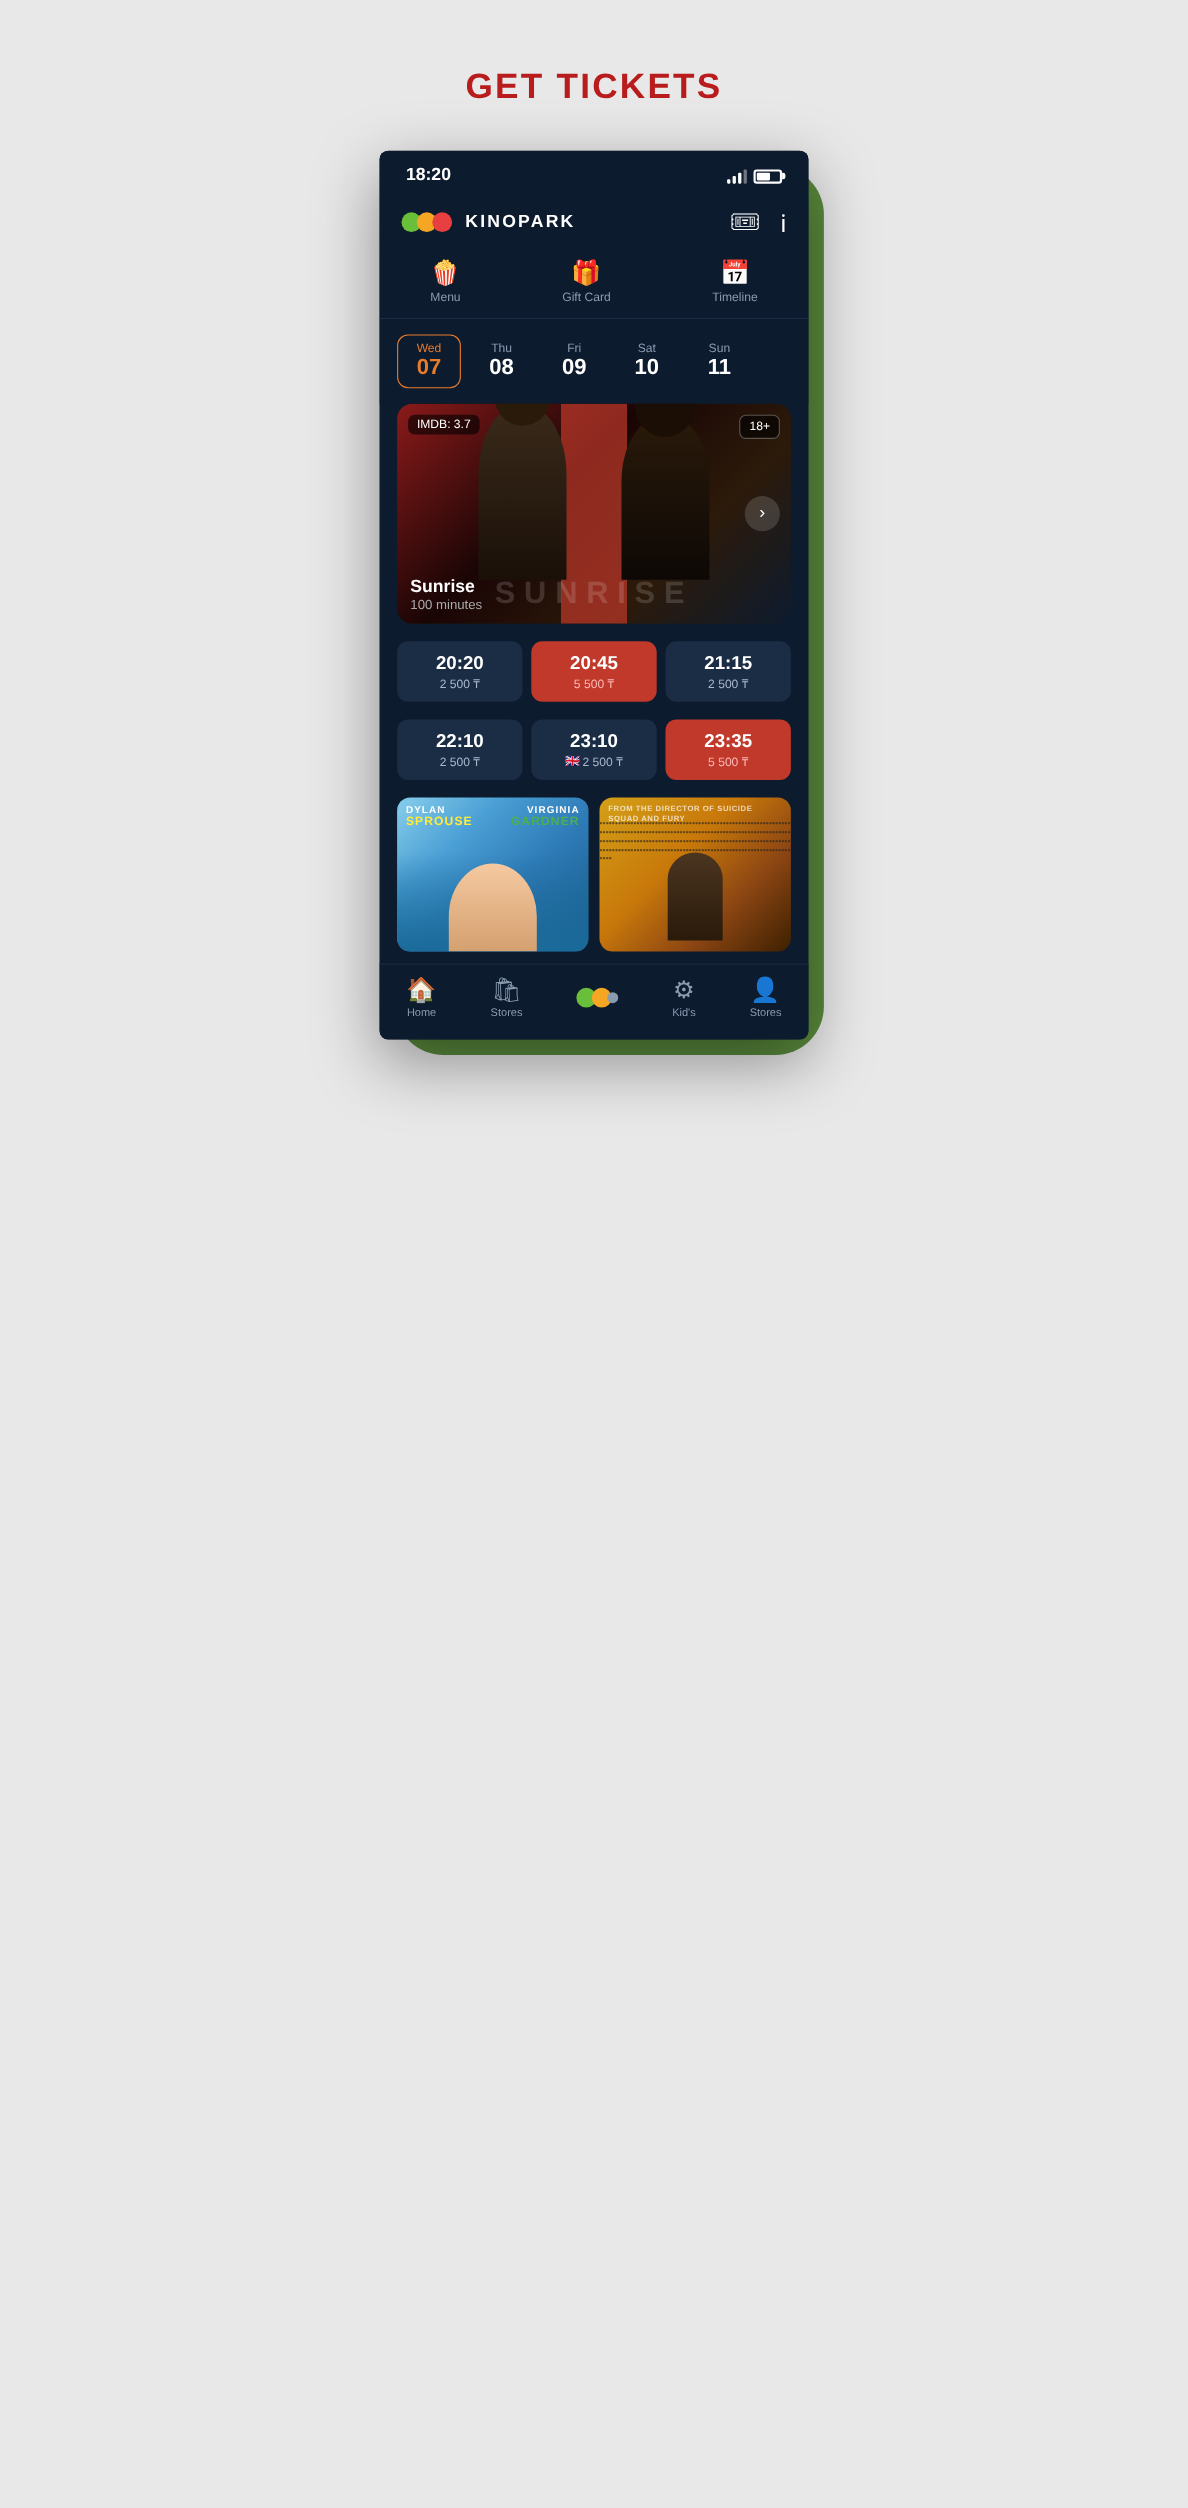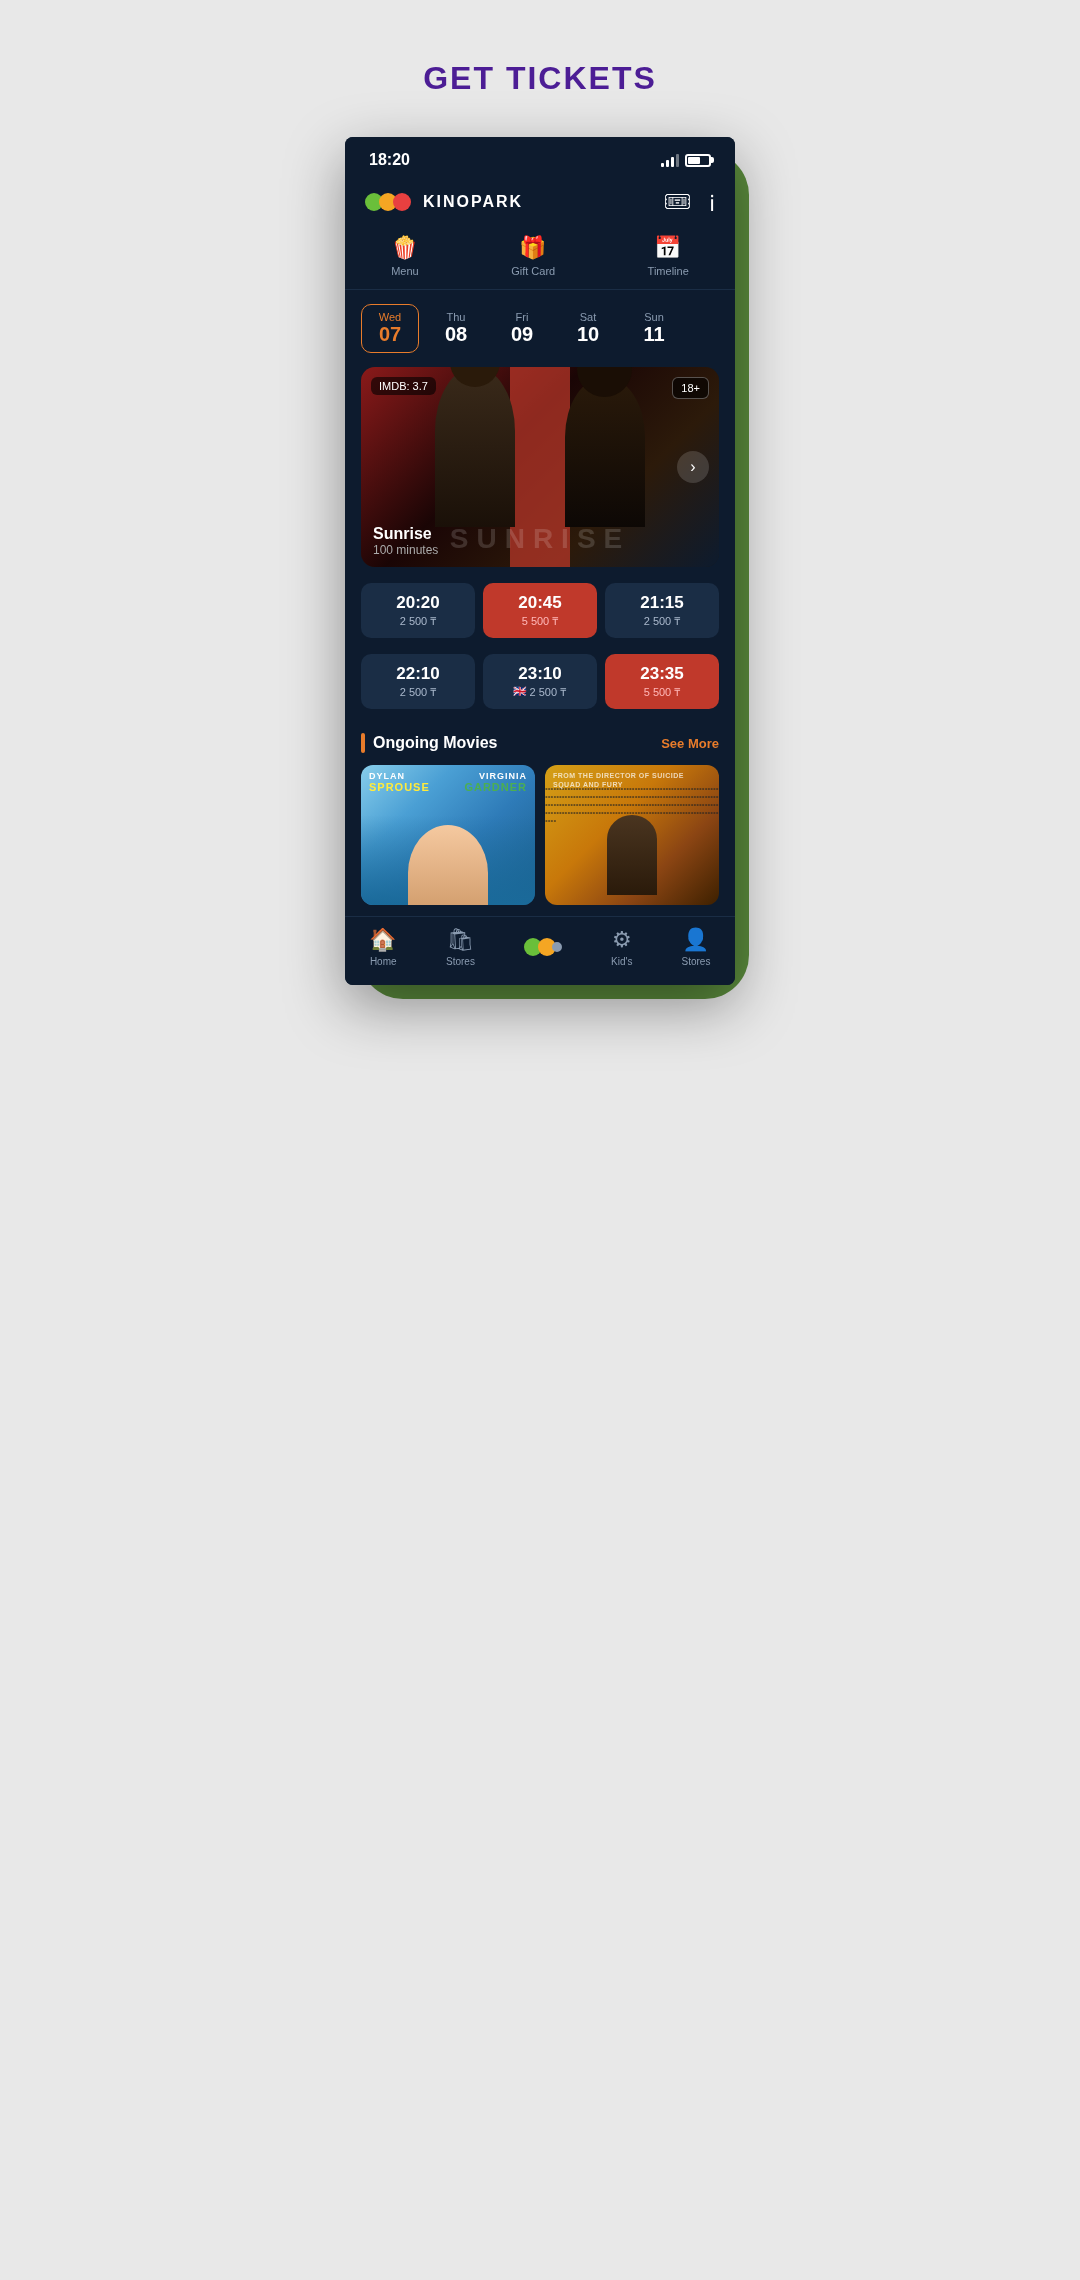--- a/index.html
+++ b/index.html
@@ -29,21 +29,21 @@
       font-size: 32px;
       font-weight: 400;
       letter-spacing: 2px;
       color: #222;
       text-transform: uppercase;
     }
     .headline-bottom {
       font-size: 32px;
       font-weight: 900;
       letter-spacing: 2px;
-      color: #4c1d95;
+      color: #b91c1c;
       text-transform: uppercase;
     }
     
     .phone-wrapper {
       position: relative;
       width: 390px;
     }
     .phone-shadow-bg {
       position: absolute;
       right: -14px;
@@ -554,27 +554,20 @@
             <span>🇬🇧</span>
             <span>2 500 ₸</span>
           </span>
         </div>
         <div class="showtime-btn selected">
           <span class="showtime-time">23:35</span>
           <span class="showtime-price">5 500 ₸</span>
         </div>
       </div>
 
-      <div class="section-header">
-        <div class="section-title-bar">
-          <div class="section-bar"></div>
-          <span class="section-title">Ongoing Movies</span>
-        </div>
-        <span class="see-more">See More</span>
-      </div>
 
       <div class="movie-thumbs">
 
         <div class="movie-thumb thumb-romantic">
           <div style="position:absolute;top:6px;left:8px;right:8px;">
             <div style="font-size:9px;font-weight:900;color:#fff;letter-spacing:1px;text-transform:uppercase;">DYLAN</div>
             <div style="font-size:11px;font-weight:900;color:#ffeb3b;letter-spacing:1px;text-transform:uppercase;">SPROUSE</div>
           </div>
           <div style="position:absolute;top:6px;right:8px;text-align:right;">
             <div style="font-size:9px;font-weight:900;color:#fff;letter-spacing:1px;text-transform:uppercase;">VIRGINIA</div>

